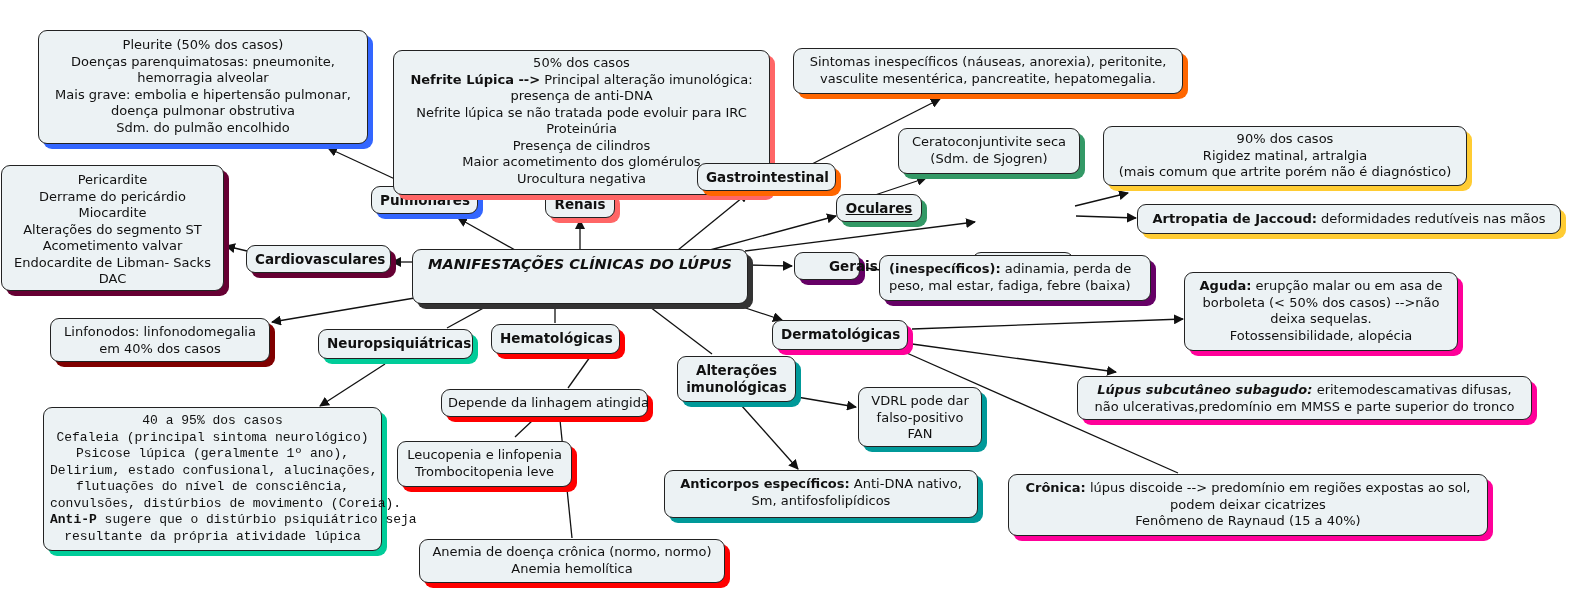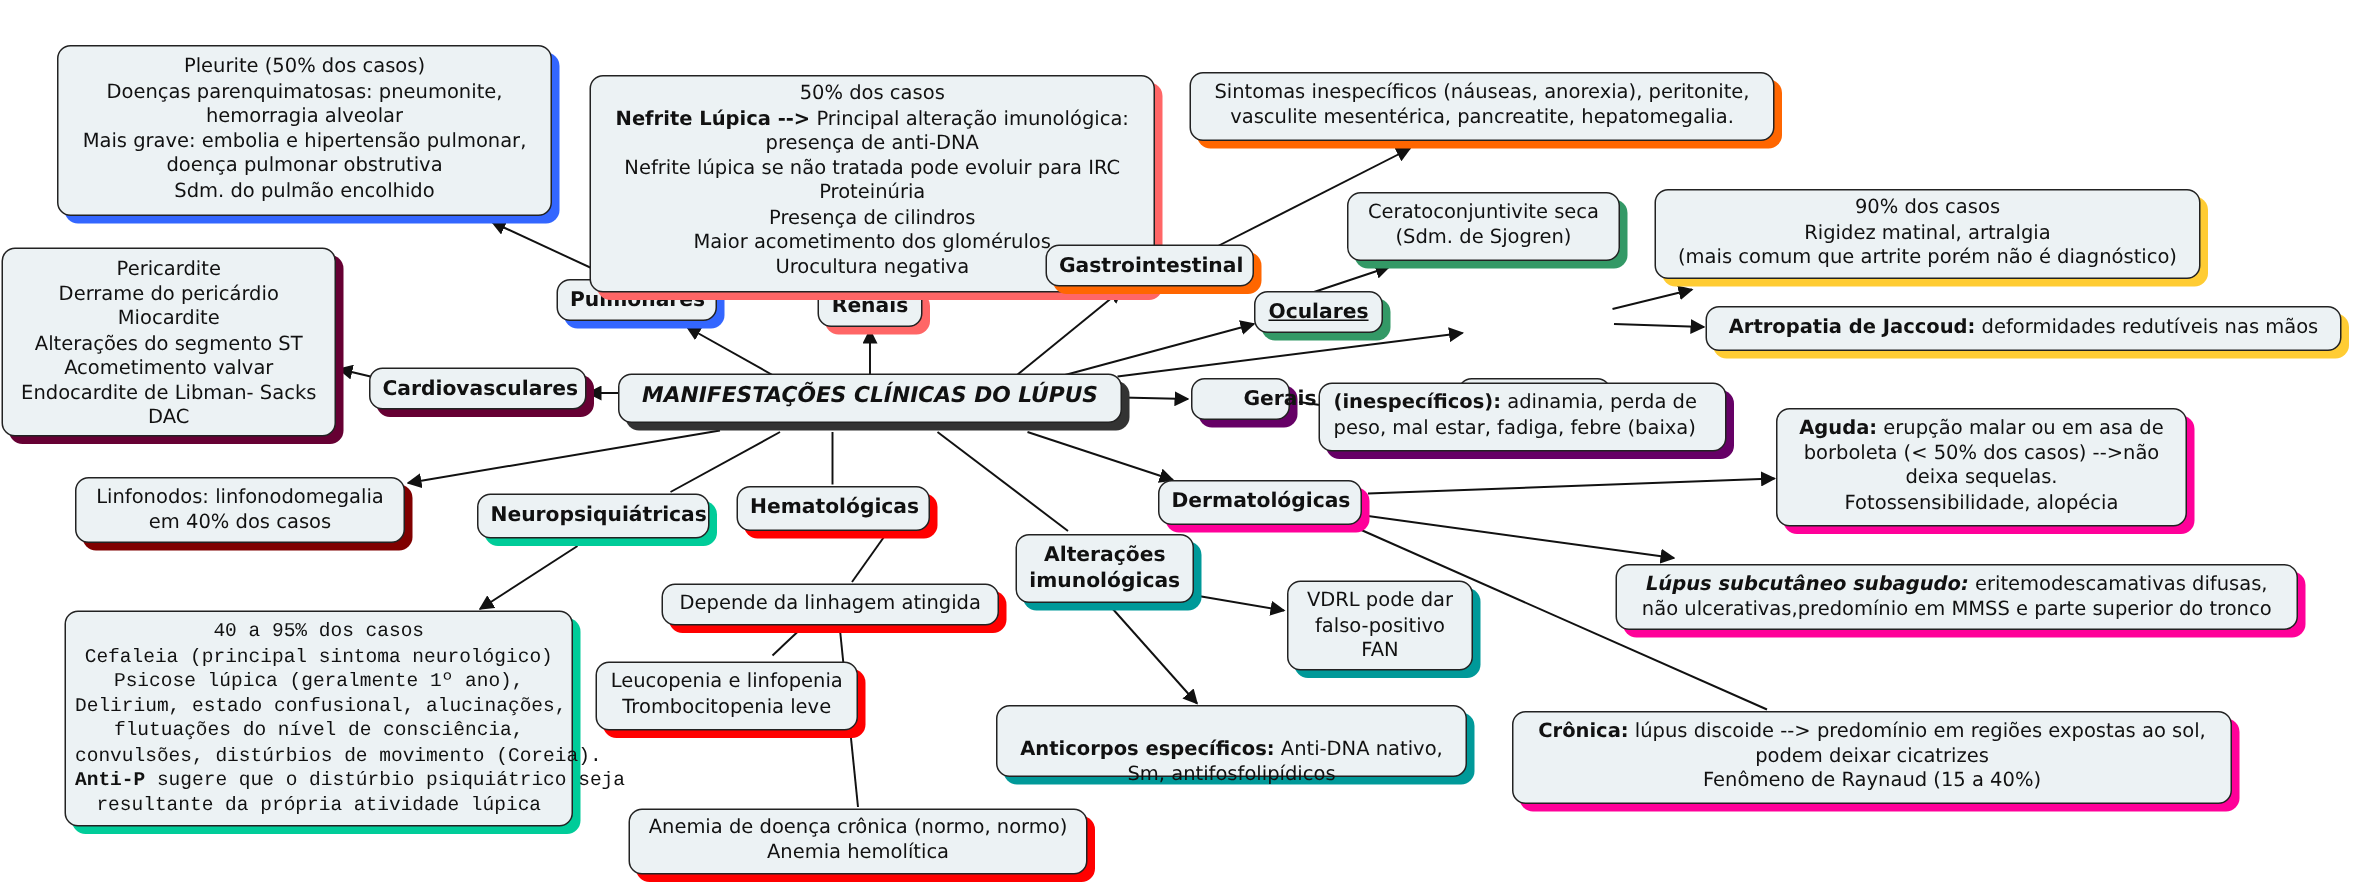--- a/index.html
+++ b/index.html
@@ -79,21 +79,21 @@
     <line x1="685" y1="288" x2="782" y2="320" marker-end="url(#arr)"></line>
 
     <line x1="912" y1="329" x2="1183" y2="319" marker-end="url(#arr)"></line>
 
     <line x1="912" y1="344" x2="1116" y2="372" marker-end="url(#arr)"></line>
 
     <line x1="900" y1="350" x2="1178" y2="473"></line>
   </g>
 </svg>
 
-<div class="node center" style="left:412px;top:249px;width:336px;height:33px;box-shadow:5px 5px 0 #333333;">
+<div class="node center" style="left:412px;top:249px;width:336px;height:55px;box-shadow:5px 5px 0 #333333;">
   <span>MANIFESTAÇÕES CLÍNICAS DO LÚPUS</span>
 </div>
 
 <div class="node cat" style="left:371px;top:186px;width:107px;height:28px;box-shadow:5px 5px 0 #3366ff;">
   <span>Pulmonares</span>
 </div>
 <div class="node" style="left:38px;top:30px;width:330px;height:114px;padding-top:6px;box-shadow:5px 5px 0 #3366ff;">
   <span class="line">Pleurite (50% dos casos)</span>
   <span class="line">Doenças parenquimatosas: pneumonite,</span>
   <span class="line">hemorragia alveolar</span>
@@ -180,42 +180,42 @@
   <span class="line">Delirium, estado confusional, alucinações,</span>
   <span class="line">flutuações do nível de consciência,</span>
   <span class="line">convulsões, distúrbios de movimento (Coreia).</span>
   <span class="line"><span class="b">Anti-P</span><span> sugere que o distúrbio psiquiátrico seja</span></span>
   <span class="line">resultante da própria atividade lúpica</span>
 </div>
 
 <div class="node cat" style="left:491px;top:324px;width:129px;height:30px;box-shadow:5px 5px 0 #ff0000;">
   <span>Hematológicas</span>
 </div>
-<div class="node" style="left:441px;top:389px;width:225px;height:28px;padding-top:5px;box-shadow:5px 5px 0 #ff0000;">
+<div class="node" style="left:441px;top:389px;width:207px;height:28px;padding-top:5px;box-shadow:5px 5px 0 #ff0000;">
   <span>Depende da linhagem atingida</span>
 </div>
 <div class="node" style="left:397px;top:441px;width:175px;height:46px;padding-top:5px;box-shadow:5px 5px 0 #ff0000;">
   <span class="line">Leucopenia e linfopenia</span>
   <span class="line">Trombocitopenia leve</span>
 </div>
 <div class="node" style="left:419px;top:539px;width:306px;height:44px;padding-top:4px;box-shadow:5px 5px 0 #ff0000;">
   <span class="line">Anemia de doença crônica (normo, normo)</span>
   <span class="line">Anemia hemolítica</span>
 </div>
 
 <div class="node cat" style="left:677px;top:356px;width:119px;height:46px;line-height:17px;box-shadow:5px 5px 0 #009999;">
   <span class="line">Alterações</span>
   <span class="line">imunológicas</span>
 </div>
 <div class="node" style="left:858px;top:387px;width:124px;height:60px;padding-top:5px;box-shadow:5px 5px 0 #009999;">
   <span class="line">VDRL pode dar</span>
   <span class="line">falso-positivo</span>
   <span class="line">FAN</span>
 </div>
-<div class="node" style="left:664px;top:470px;width:314px;height:48px;padding-top:21px;box-shadow:5px 5px 0 #009999;">
+<div class="node" style="left:664px;top:470px;width:314px;height:48px;padding-top:5px;box-shadow:5px 5px 0 #009999;">
   <span class="line"><span class="b">Anticorpos específicos:</span><span> Anti-DNA nativo,</span></span>
   <span class="line">Sm, antifosfolipídicos</span>
 </div>
 
 <div class="node cat" style="left:772px;top:320px;width:136px;height:30px;box-shadow:5px 5px 0 #ff0099;">
   <span>Dermatológicas</span>
 </div>
 <div class="node" style="left:1184px;top:272px;width:274px;height:79px;padding-top:5px;box-shadow:5px 5px 0 #ff0099;">
   <span class="line"><span class="b">Aguda:</span><span> erupção malar ou em asa de</span></span>
   <span class="line">borboleta (&lt; 50% dos casos) --&gt;não</span>

